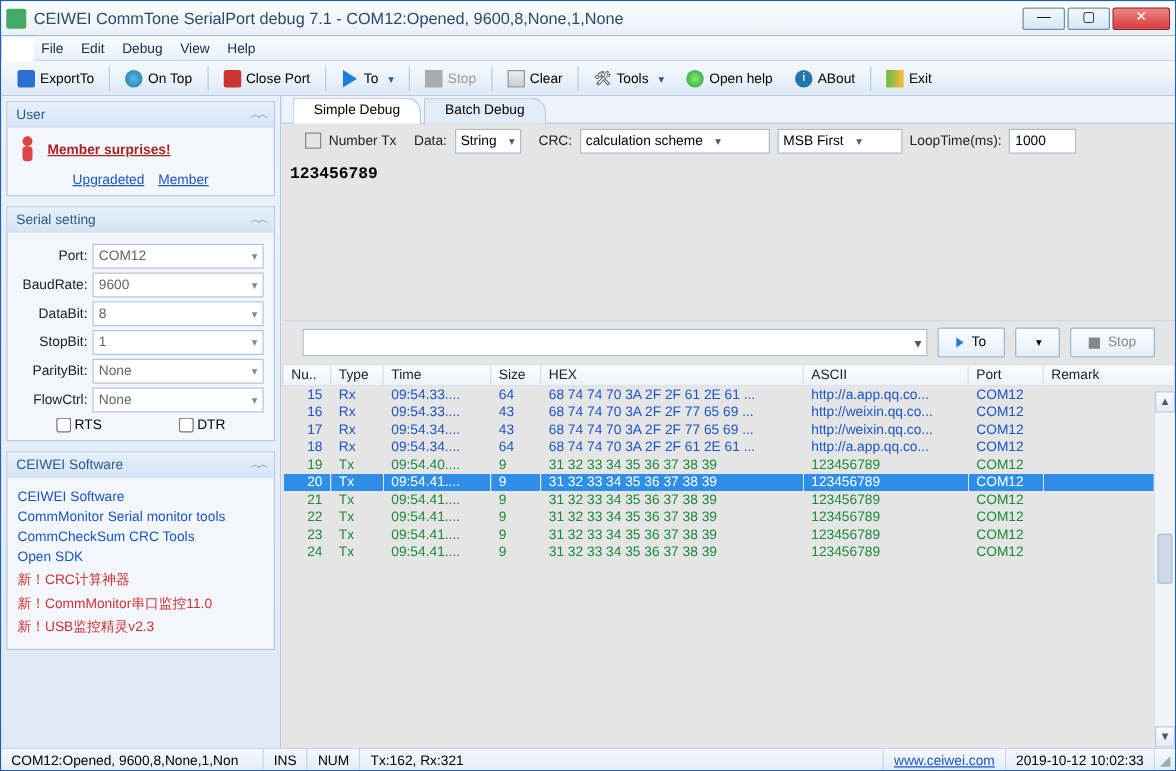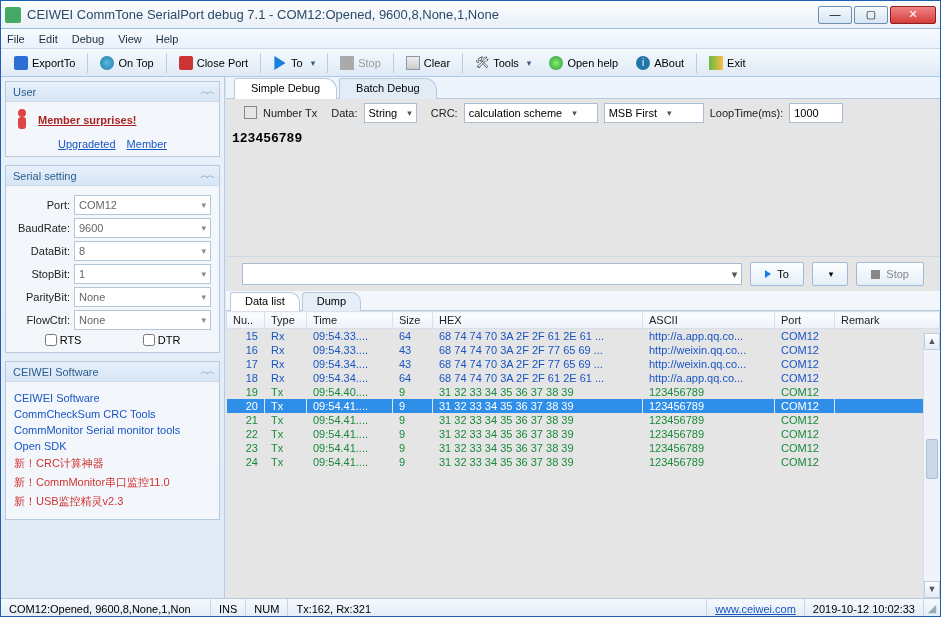--- a/index.html
+++ b/index.html
@@ -7,21 +7,21 @@
 
 
 .titlebar { height: 28px; background: linear-gradient(#fdfefe,#e8f0f7); display: flex; align-items: center; padding: 0 4px; border-bottom: 1px solid #9fb9d6; }
 .titlebar .app-icon { width: 16px; height: 16px; background: #4a6; border-radius: 2px; margin-right: 6px; }
 .titlebar .title { flex: 1; color: #2b4a6a; font-size: 13px; }
 .titlebar .win-btns { display: flex; }
 .titlebar .win-btn { width: 34px; height: 18px; border: 1px solid #6e8fae; background: linear-gradient(#f4f9fd,#d6e6f4); margin-left: 2px; text-align: center; line-height: 14px; border-radius: 2px; }
 .titlebar .win-close { background: linear-gradient(#f08484,#d63c3c); border-color: #902020; color: #fff; width: 46px; }
 
 
-.menubar { height: 20px; background: linear-gradient(#f7fbff,#e9f1fa); display: flex; align-items: center; padding: 4px 6px; gap: 14px; border-bottom: 1px solid #c9d9ea; }
+.menubar { height: 20px; background: linear-gradient(#f7fbff,#e9f1fa); display: flex; align-items: center; padding: 4px 6px; gap: 14px; border-bottom: 1px solid #c9d9ea; margin-left: 26px; }
 .menubar span { color: #1a2b3c; }
 
 
 .toolbar { height: 28px; background: linear-gradient(#f5f9fd,#dfeaf6); display: flex; align-items: center; padding: 0 4px; border-bottom: 1px solid #aecae6; }
 .tbtn { display: flex; align-items: center; padding: 2px 7px; margin: 0 1px; border: 1px solid transparent; border-radius: 2px; gap: 4px; }
 .ticon { width: 14px; height: 14px; display: inline-block; }
 .sep { width: 1px; height: 20px; background: #b7cde4; margin: 0 3px; }
 .dd::after { content: "▾"; font-size: 9px; margin-left: 4px; color: #3a5a7a; }
 
 
@@ -260,22 +260,22 @@
       </div>
     </div>
 
     <div class="panel">
       <div class="panel-hd">
           <span>CEIWEI Software</span>
           <span class="chev">︿︿</span>
         </div>
       <div class="panel-body linklist" id="swlinks">
           <a>CEIWEI Software</a>
+          <a>CommMonitor Serial monitor tools</a>
           <a>CommCheckSum CRC Tools</a>
-          <a>CommMonitor Serial monitor tools</a>
           <a>Open SDK</a>
           <a class="hot">新！CRC计算神器</a>
           <a class="hot">新！CommMonitor串口监控11.0</a>
           <a class="hot">新！USB监控精灵v2.3</a>
         </div>
     </div>
 
   </div>
 
   <div class="rightpane">
@@ -285,21 +285,21 @@
     </div>
 
     <div class="cfgbar">
       <span class="ck"></span>
       <label>Number Tx</label>
       <label style="margin-left:8px;">Data:</label>
       <div class="selc">
           <span>String</span>
         </div>
       <label style="margin-left:8px;">CRC:</label>
-      <div class="selc" style="width:134px;">
+      <div class="selc" style="width:152px;">
           <span>calculation scheme</span>
         </div>
       <div class="selc" style="width:100px;">
           <span>MSB First</span>
         </div>
       <label>LoopTime(ms):</label>
       <input type="text" value="1000" style="">
     </div>
 
     <div class="txarea">123456789</div>
@@ -310,24 +310,20 @@
           <span class="tri"></span>
           <span>To</span>
         </div>
       <div class="btn dd2"></div>
       <div class="btn stop">
           <span class="sq"></span>
           <span>Stop</span>
         </div>
     </div>
 
-    <div class="subtabs">
-      <div class="subtab active">Data list</div>
-      <div class="subtab">Dump</div>
-    </div>
 
     <div class="tablewrap">
       <table class="tbl">
         <thead>
             <tr>
           <th>Nu..</th>
           <th>Type</th>
           <th>Time</th>
           <th>Size</th>
           <th>HEX</th>

